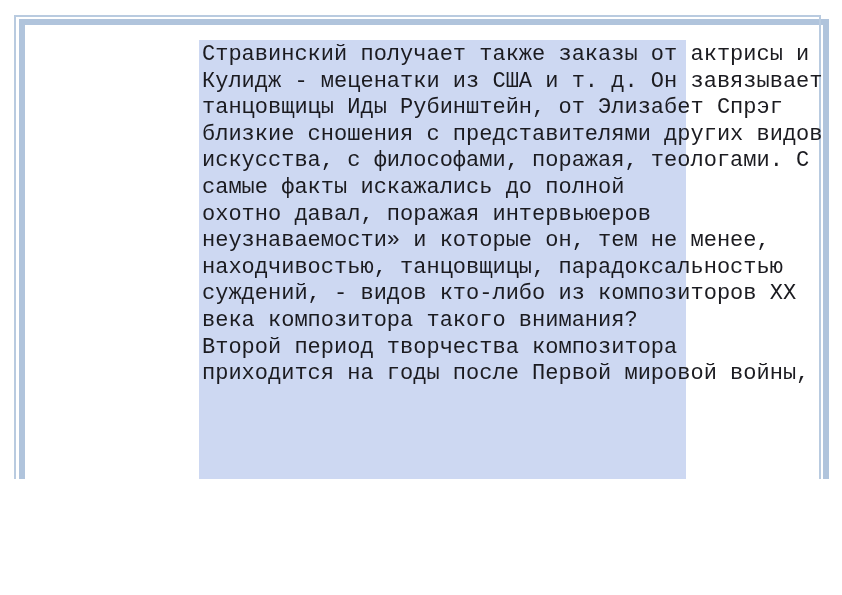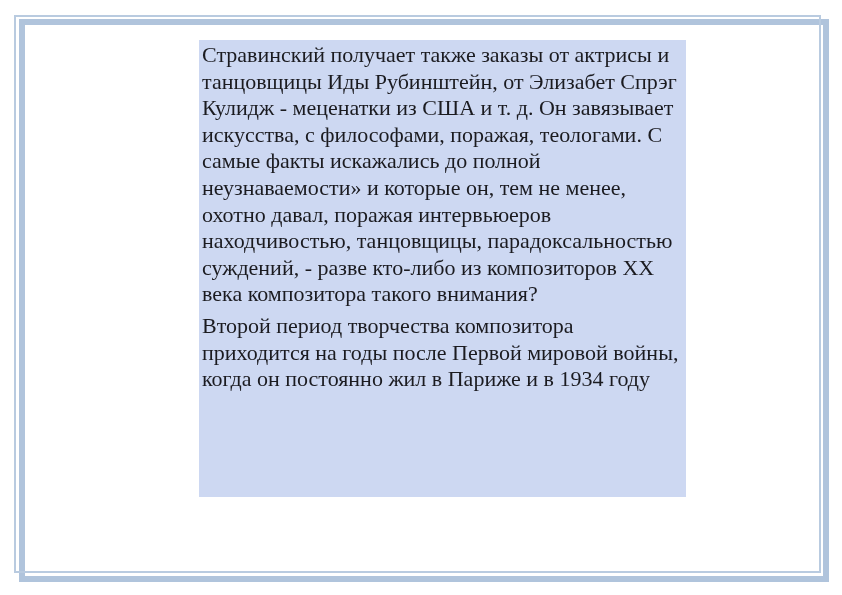--- a/index.html
+++ b/index.html
@@ -3,24 +3,24 @@
 <meta charset="utf-8">
 <style>
   html, body {
     margin: 0;
     padding: 0;
     background: #ffffff;
   }
   .slide {
     position: relative;
     width: 842px;
-    height: 595px;
+    height: 479px;
     background: #ffffff;
     overflow: hidden;
-    font-family: Liberation Serif, serif;
+    font-family: Liberation Mono, monospace;
   }
   
   .frame-thick {
     position: absolute;
     left: 19px;
     top: 19px;
     width: 810px;
     height: 563px;
     box-sizing: border-box;
     border: 6px solid #b0c4dc;
@@ -45,43 +45,43 @@
     min-height: 457px;
     box-sizing: border-box;
     padding: 2px 0 3px 3px;
     background: #cdd8f2;
     color: #1b1b20;
     font-size: 22px;
     line-height: 26.6px;
     letter-spacing: 0;
   }
   .para { margin: 0; }
-  .para + .para { margin-top: 5px; }
+  .para + .para { }
   .line { white-space: nowrap; }
 </style>
 </head>
 <body>
 
 <div class="slide" style="background: rgb(255, 255, 255);">
   <div class="frame-thick" style="border-color: rgb(176, 196, 220);"></div>
   <div class="frame-thin" style="border-color: rgb(185, 203, 224);"></div>
   <div class="textbox" style="background: rgb(205, 216, 242); color: rgb(27, 27, 32);">
     <div>
         <div class="para">
           <div class="line">Стравинский получает также заказы от актрисы и</div>
+          <div class="line">Кулидж - меценатки из США и т. д. Он завязывает</div>
           <div class="line">танцовщицы Иды Рубинштейн, от Элизабет Спрэг</div>
-          <div class="line">Кулидж - меценатки из США и т. д. Он завязывает</div>
+          <div class="line">близкие сношения с представителями других видов</div>
           <div class="line">искусства, с философами, поражая, теологами. С</div>
           <div class="line">самые факты искажались до полной</div>
+          <div class="line">охотно давал, поражая интервьюеров</div>
           <div class="line">неузнаваемости» и которые он, тем не менее,</div>
-          <div class="line">охотно давал, поражая интервьюеров</div>
           <div class="line">находчивостью, танцовщицы, парадоксальностью</div>
-          <div class="line">суждений, - разве кто-либо из композиторов XX</div>
+          <div class="line">суждений, - видов кто-либо из композиторов XX</div>
           <div class="line">века композитора такого внимания?</div>
         </div>
         <div class="para">
           <div class="line">Второй период творчества композитора</div>
           <div class="line">приходится на годы после Первой мировой войны,</div>
-          <div class="line">когда он постоянно жил в Париже и в 1934 году</div>
         </div>
       </div>
   </div>
 </div>
 
 </body></html>

